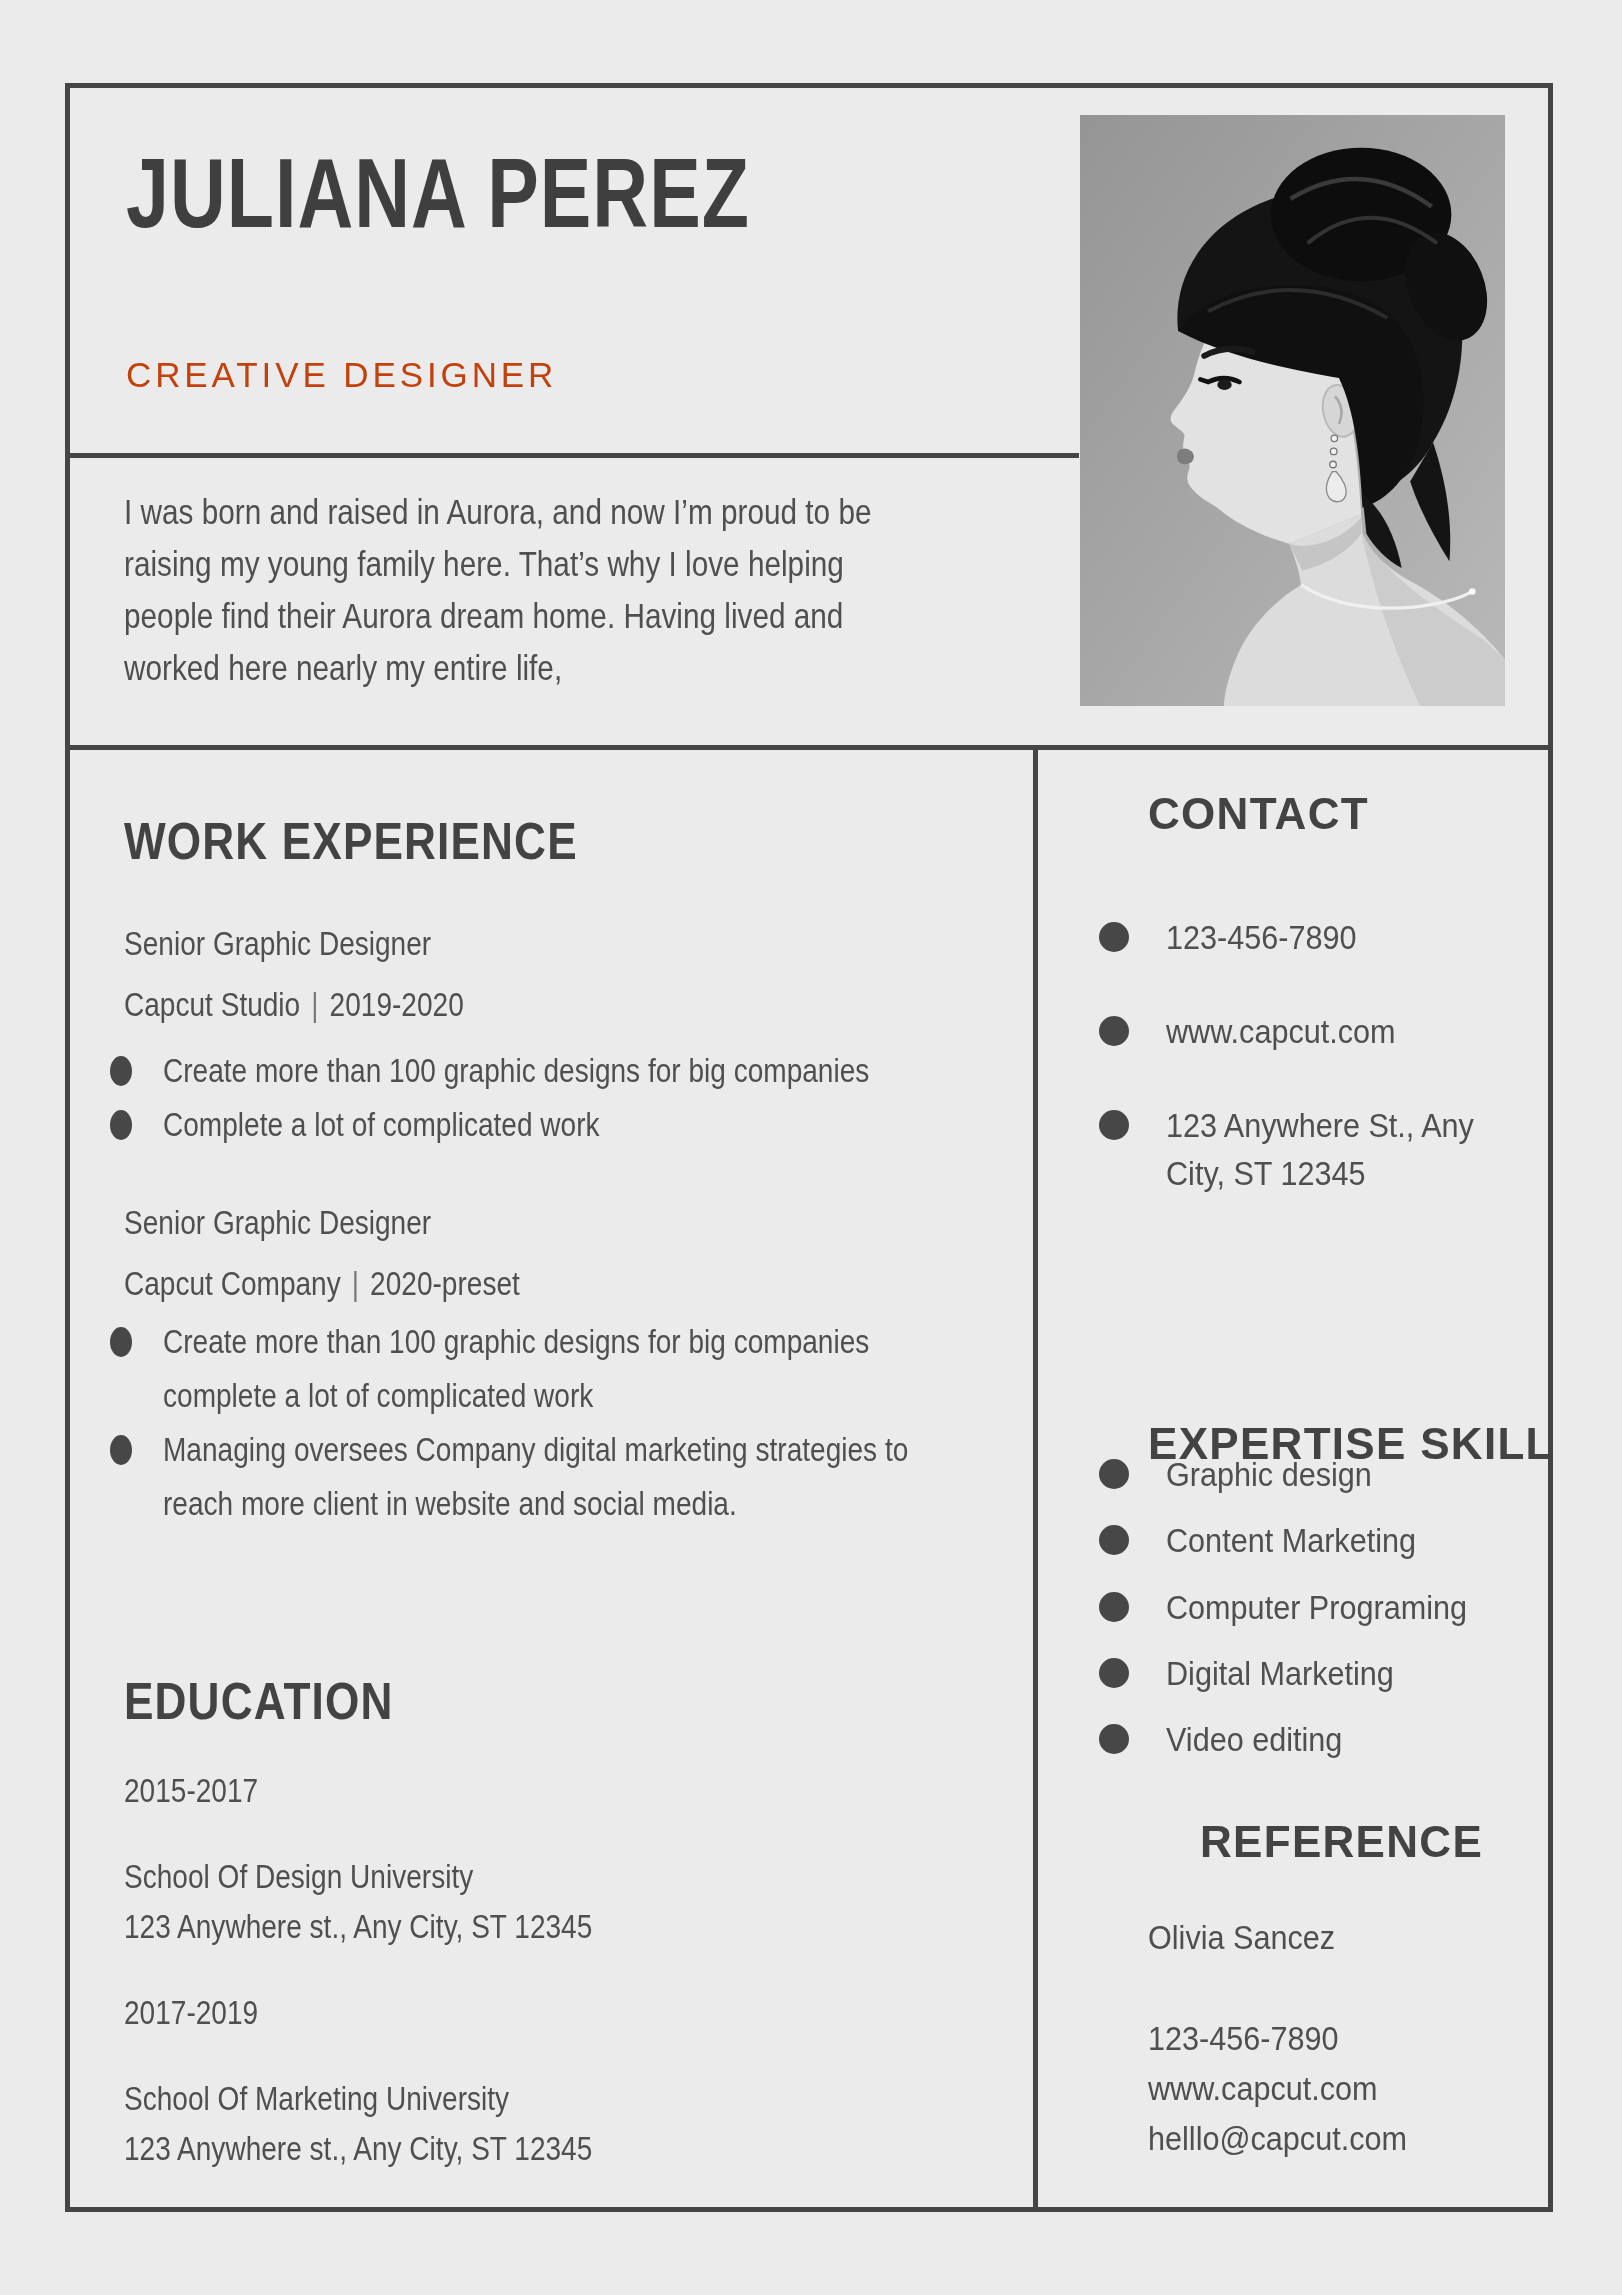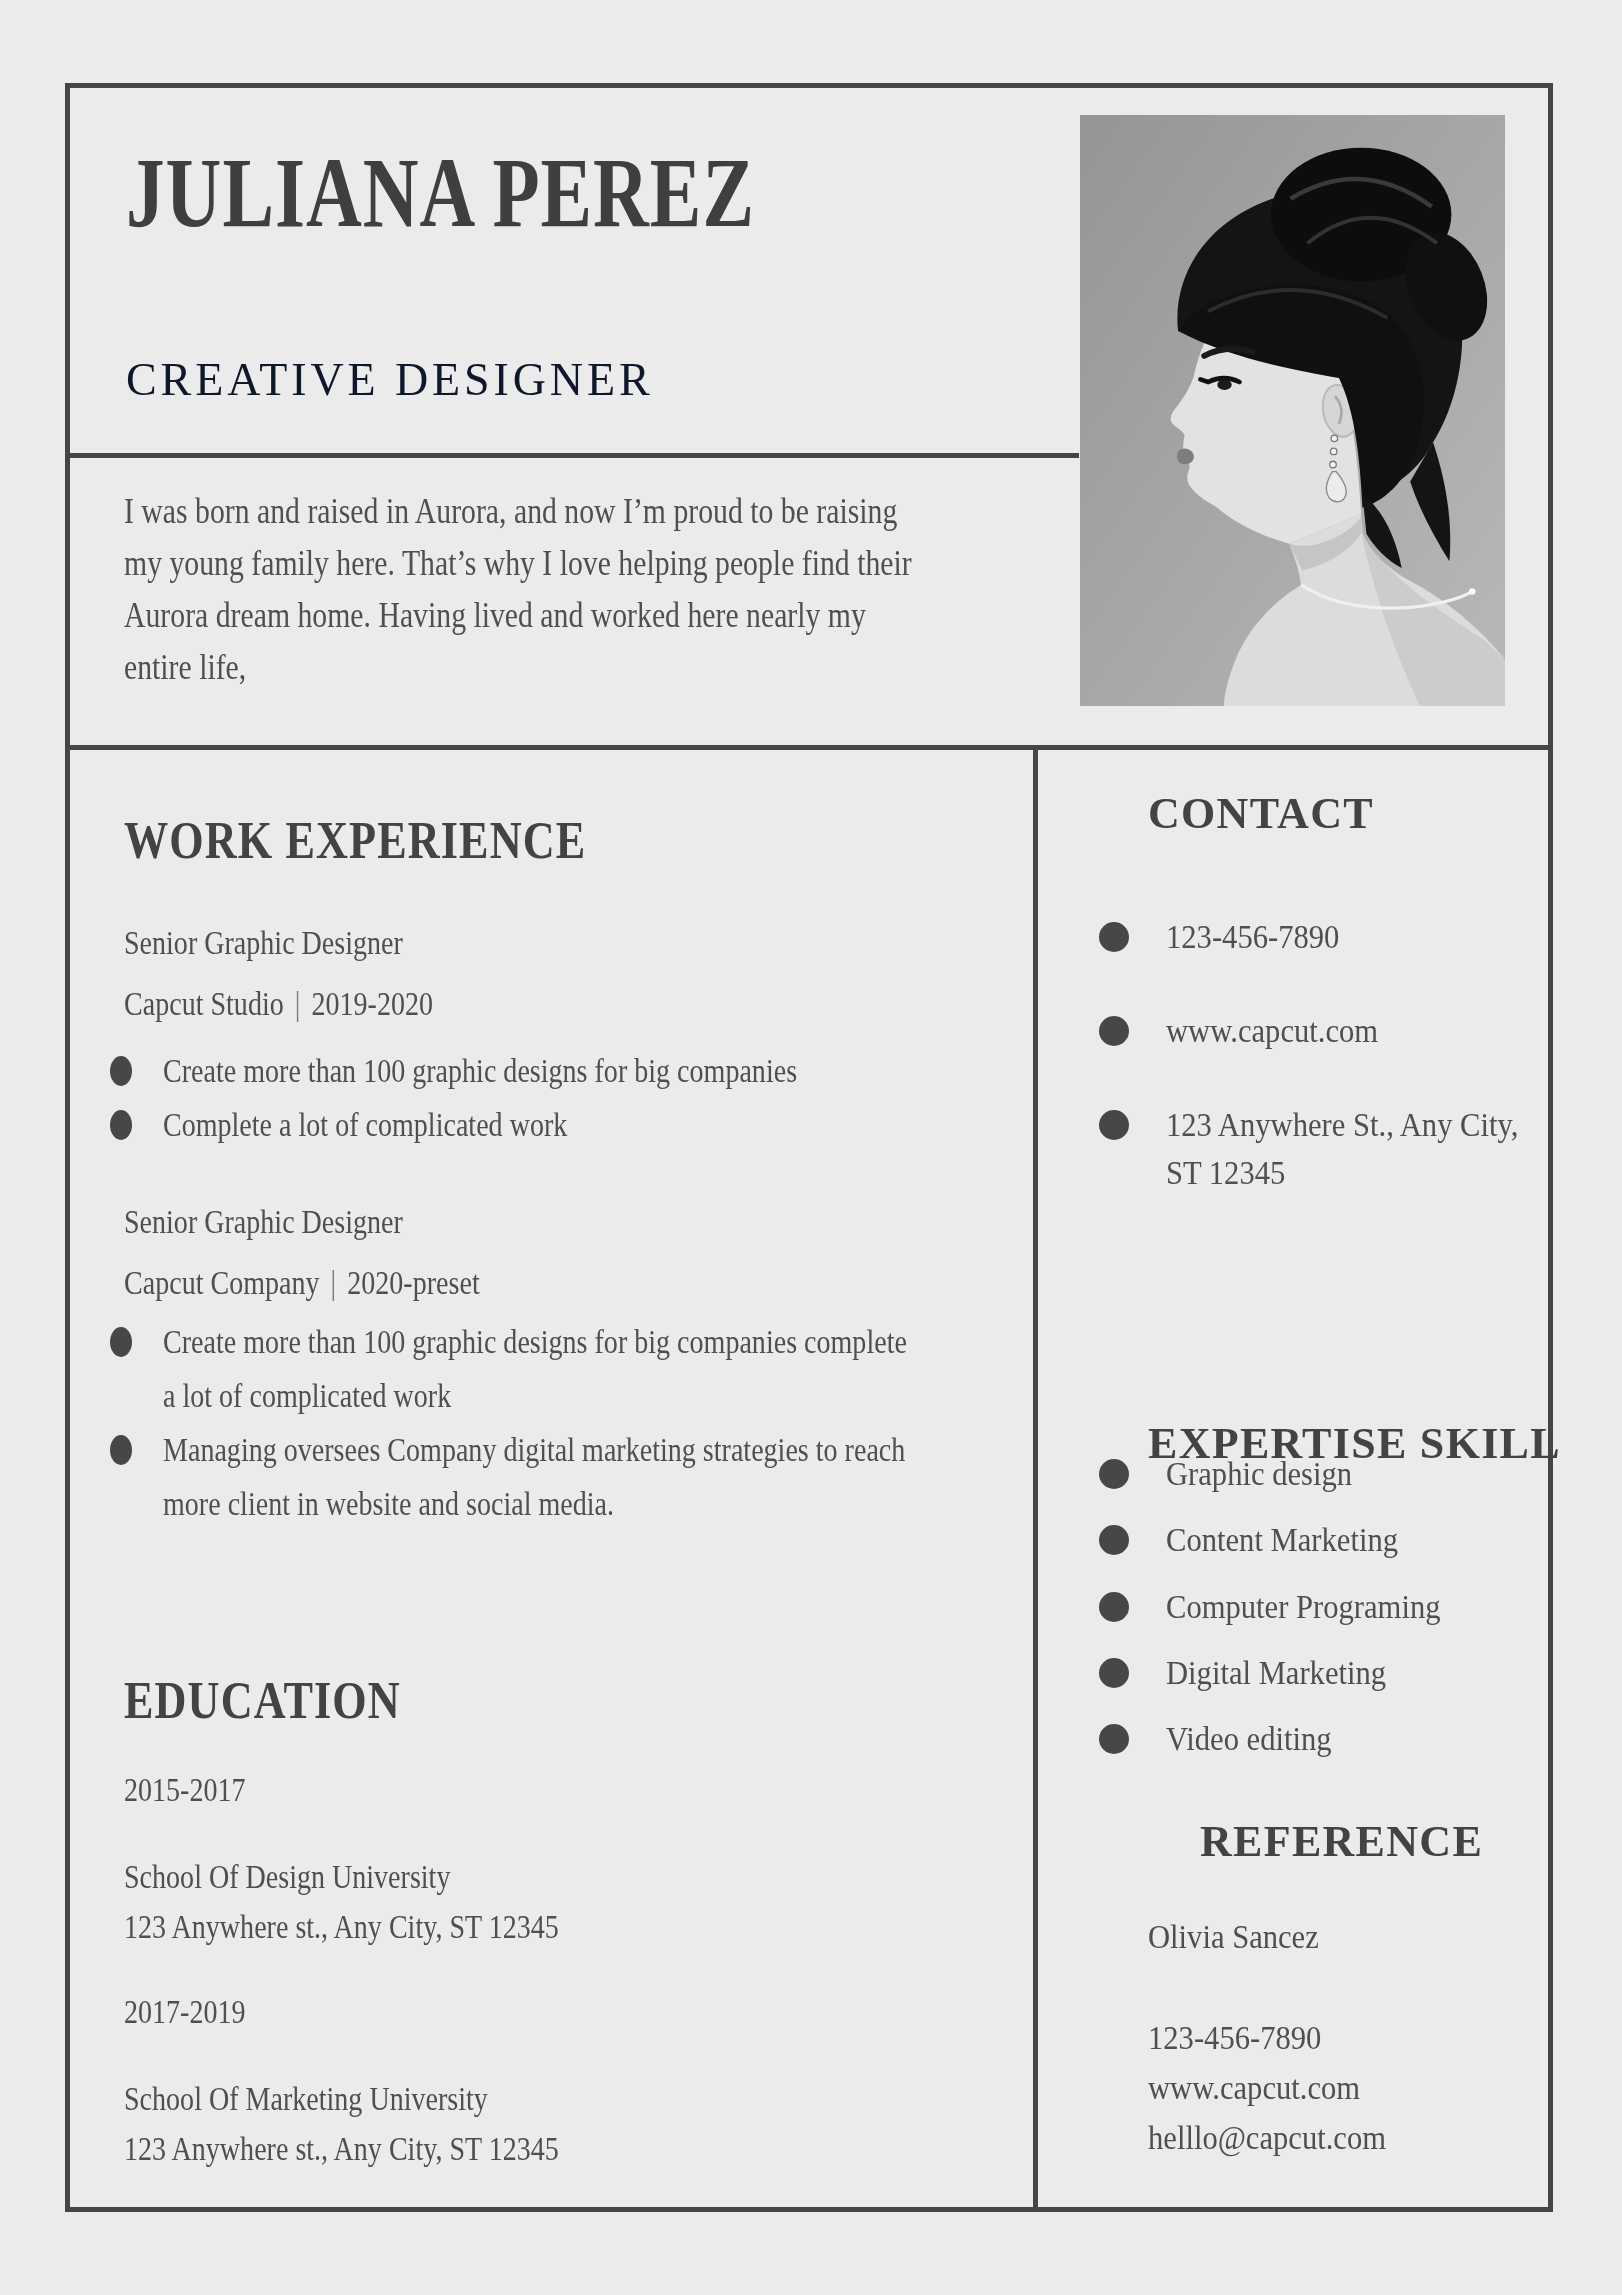--- a/index.html
+++ b/index.html
@@ -1,37 +1,37 @@
 <!DOCTYPE html>
 <html style="font-size:10.5px"><head>
 <meta charset="utf-8">
 <style>
   html,body{margin:0;padding:0;background:#e4e4e4;}
   .sheet{
     position:relative;
     width:1623px;height:2295px;
     background:#ebebeb;
-    font-family:Liberation Serif, serif;
+    font-family:Liberation Sans, sans-serif;
     color:#4d4d4d;
     overflow:hidden;
   }
   .abs{position:absolute;}
   
   .frame{left:65px;top:83px;width:1488px;height:2129px;
          border:5.2px solid #454545;box-sizing:border-box;}
   .hline{background:#454545;height:5.2px;}
   .vline{background:#454545;width:5.2px;}
 
   
   .cond{transform:scaleX(0.85);transform-origin:left top;}
   .cond9{transform:scaleX(0.9);transform-origin:left top;}
 
   .name{font-size:99px;font-weight:bold;color:#3f3f3f;letter-spacing:1.3px;
         white-space:nowrap;transform:scaleX(0.78);transform-origin:left top;line-height:1;}
-  .role{font-size:46px;letter-spacing:3.9px;color:#0f172a;white-space:nowrap;line-height:1;}
+  .role{font-size:35px;letter-spacing:3.9px;color:#c2410c;white-space:nowrap;line-height:1;}
   .intro{font-size:35px;line-height:52px;color:#4f4f4f;width:955px;}
 
   .h-left{font-size:52px;font-weight:bold;color:#434343;letter-spacing:1.3px;
           white-space:nowrap;line-height:1;}
   .h-right{font-size:44px;font-weight:bold;color:#434343;letter-spacing:1.3px;
            white-space:nowrap;line-height:1;}
 
   .body-l{font-size:33px;line-height:39px;color:#4f4f4f;white-space:nowrap;}
   .edu-lines{font-size:33px;line-height:50px;color:#4f4f4f;white-space:nowrap;}
   .sep{display:inline-block;margin:0 13px;color:#7a7a7a;}

